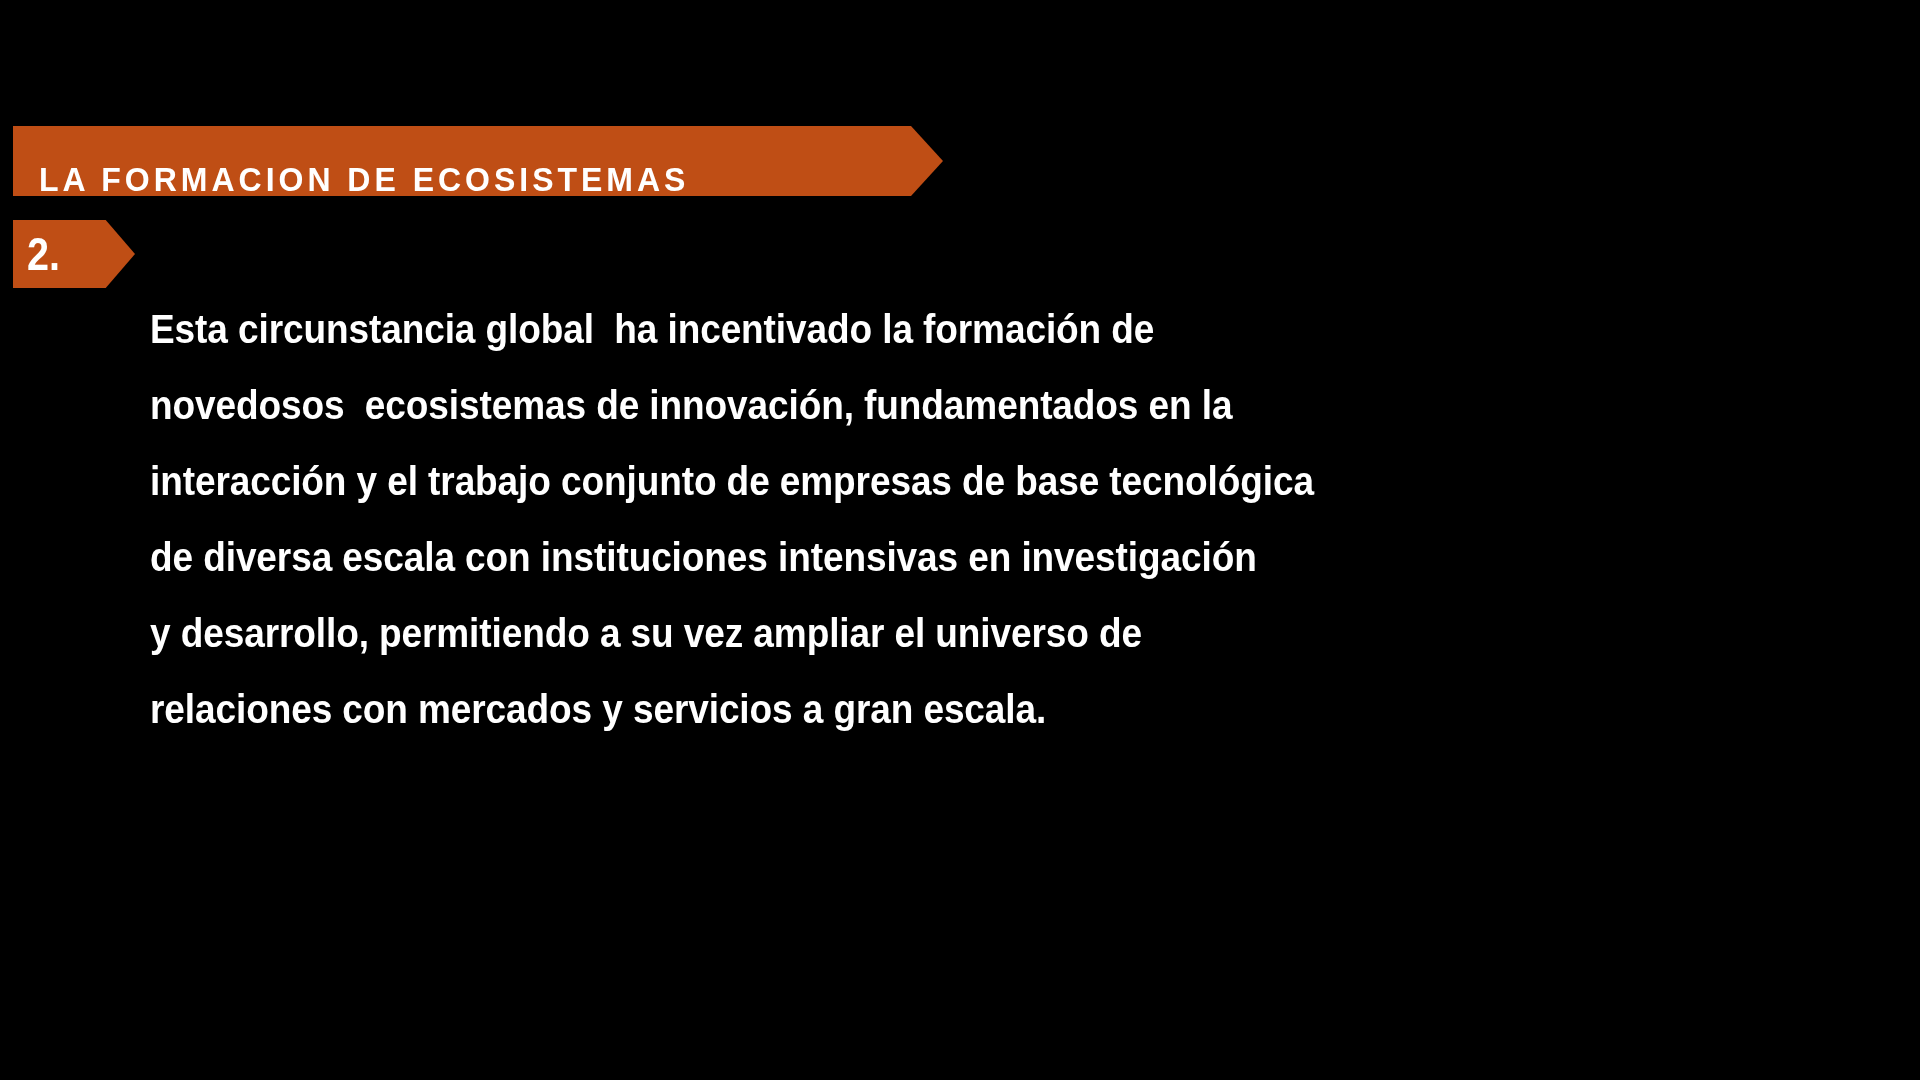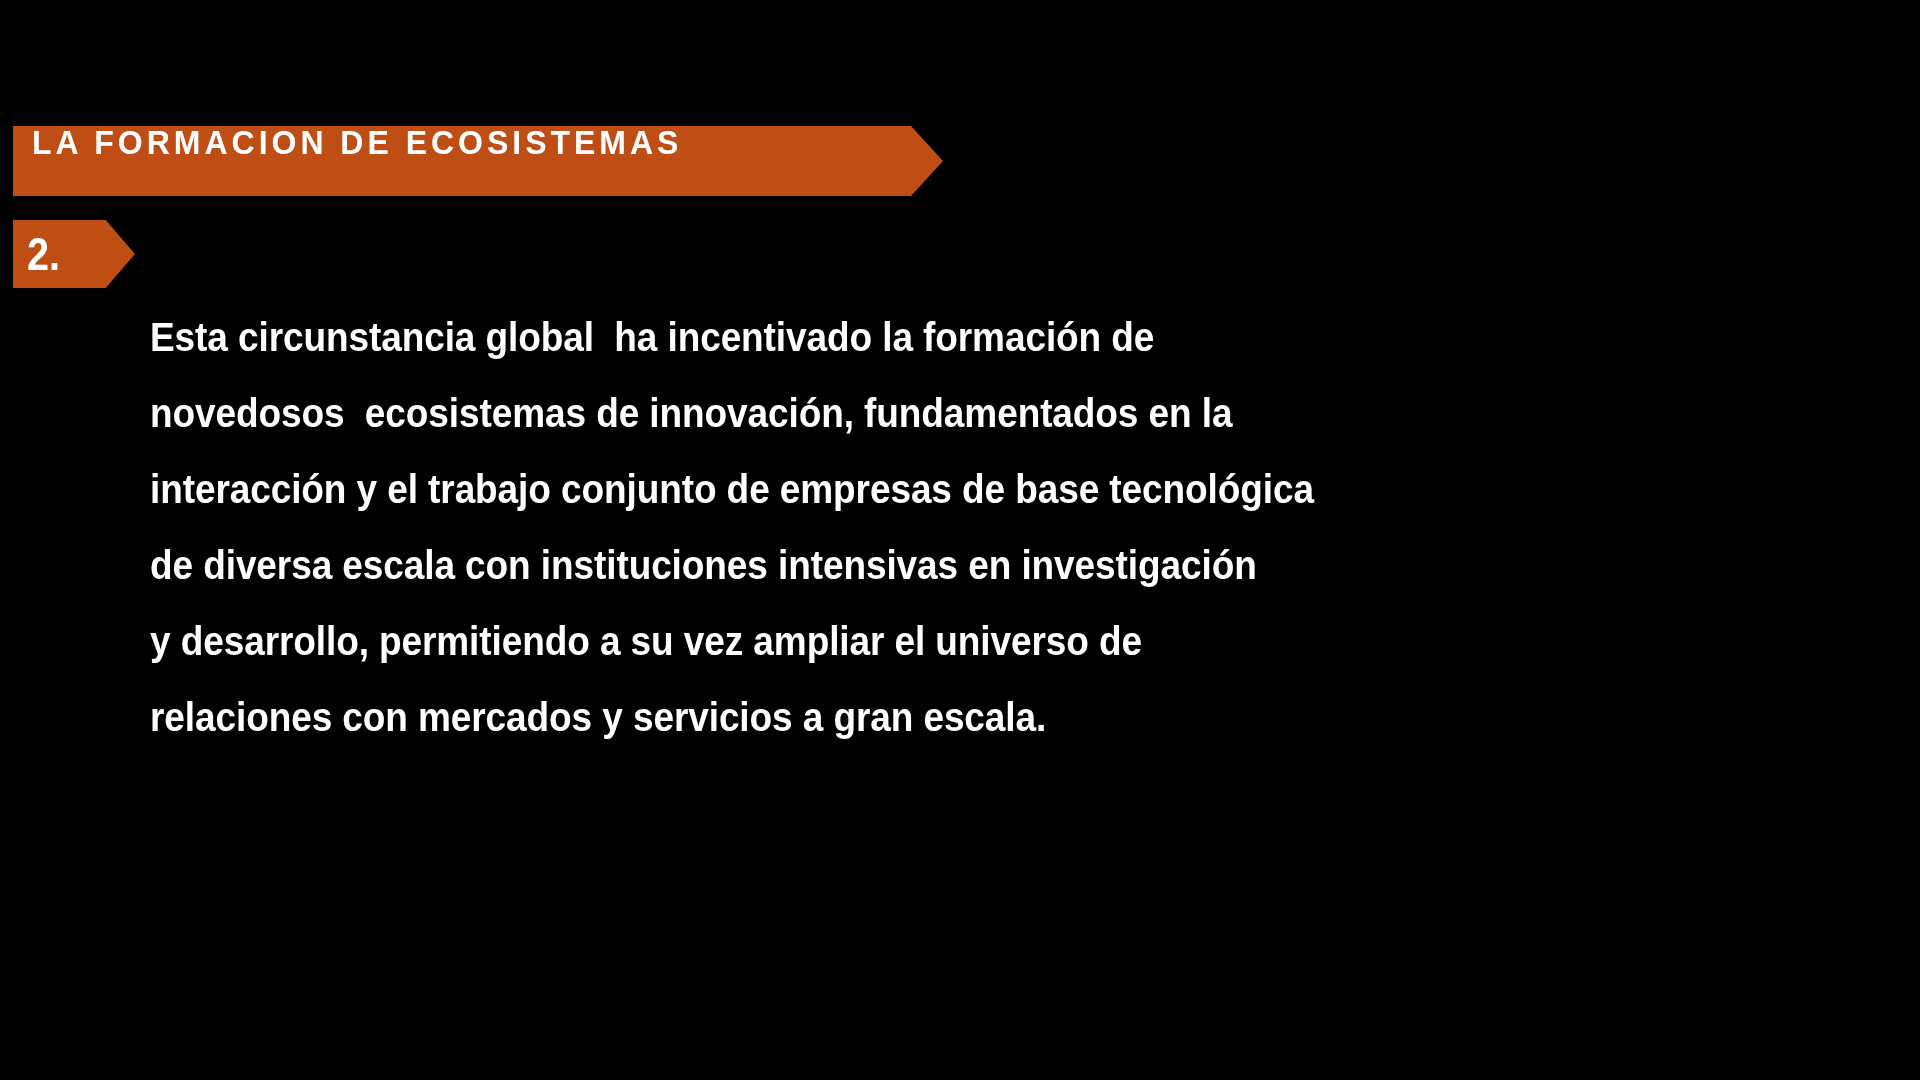--- a/index.html
+++ b/index.html
@@ -25,23 +25,23 @@
   .title-banner {
     position: absolute;
     left: 13px;
     top: 126px;
     width: 930px;
     height: 70px;
     background: #bf4e15;
     -webkit-clip-path: polygon(0 0, calc(100% - 32px) 0, 100% 50%, calc(100% - 32px) 100%, 0 100%);
     clip-path: polygon(0 0, calc(100% - 32px) 0, 100% 50%, calc(100% - 32px) 100%, 0 100%);
     display: flex;
-    align-items: flex-start;
+    align-items: flex-end;
     box-sizing: border-box;
-    padding-left: 19px;
+    padding-left: 26px;
   }
   .title-banner .title-text {
     color: #ffffff;
     font-size: 33px;
     font-weight: bold;
     letter-spacing: 4.1px;
     line-height: 1;
     white-space: nowrap;
     font-stretch: condensed;
     transform: scaleX(0.97);
@@ -70,21 +70,21 @@
     line-height: 1;
     white-space: nowrap;
     transform: scaleX(0.86);
     transform-origin: left center;
   }
 
   
   .body-block {
     position: absolute;
     left: 150px;
-    top: 299px;
+    top: 291px;
     width: 1600px;
   }
   .body-line {
     color: #ffffff;
     font-size: 40px;
     font-weight: bold;
     line-height: 76px;
     height: 76px;
     white-space: pre;
     letter-spacing: -0.1px;

